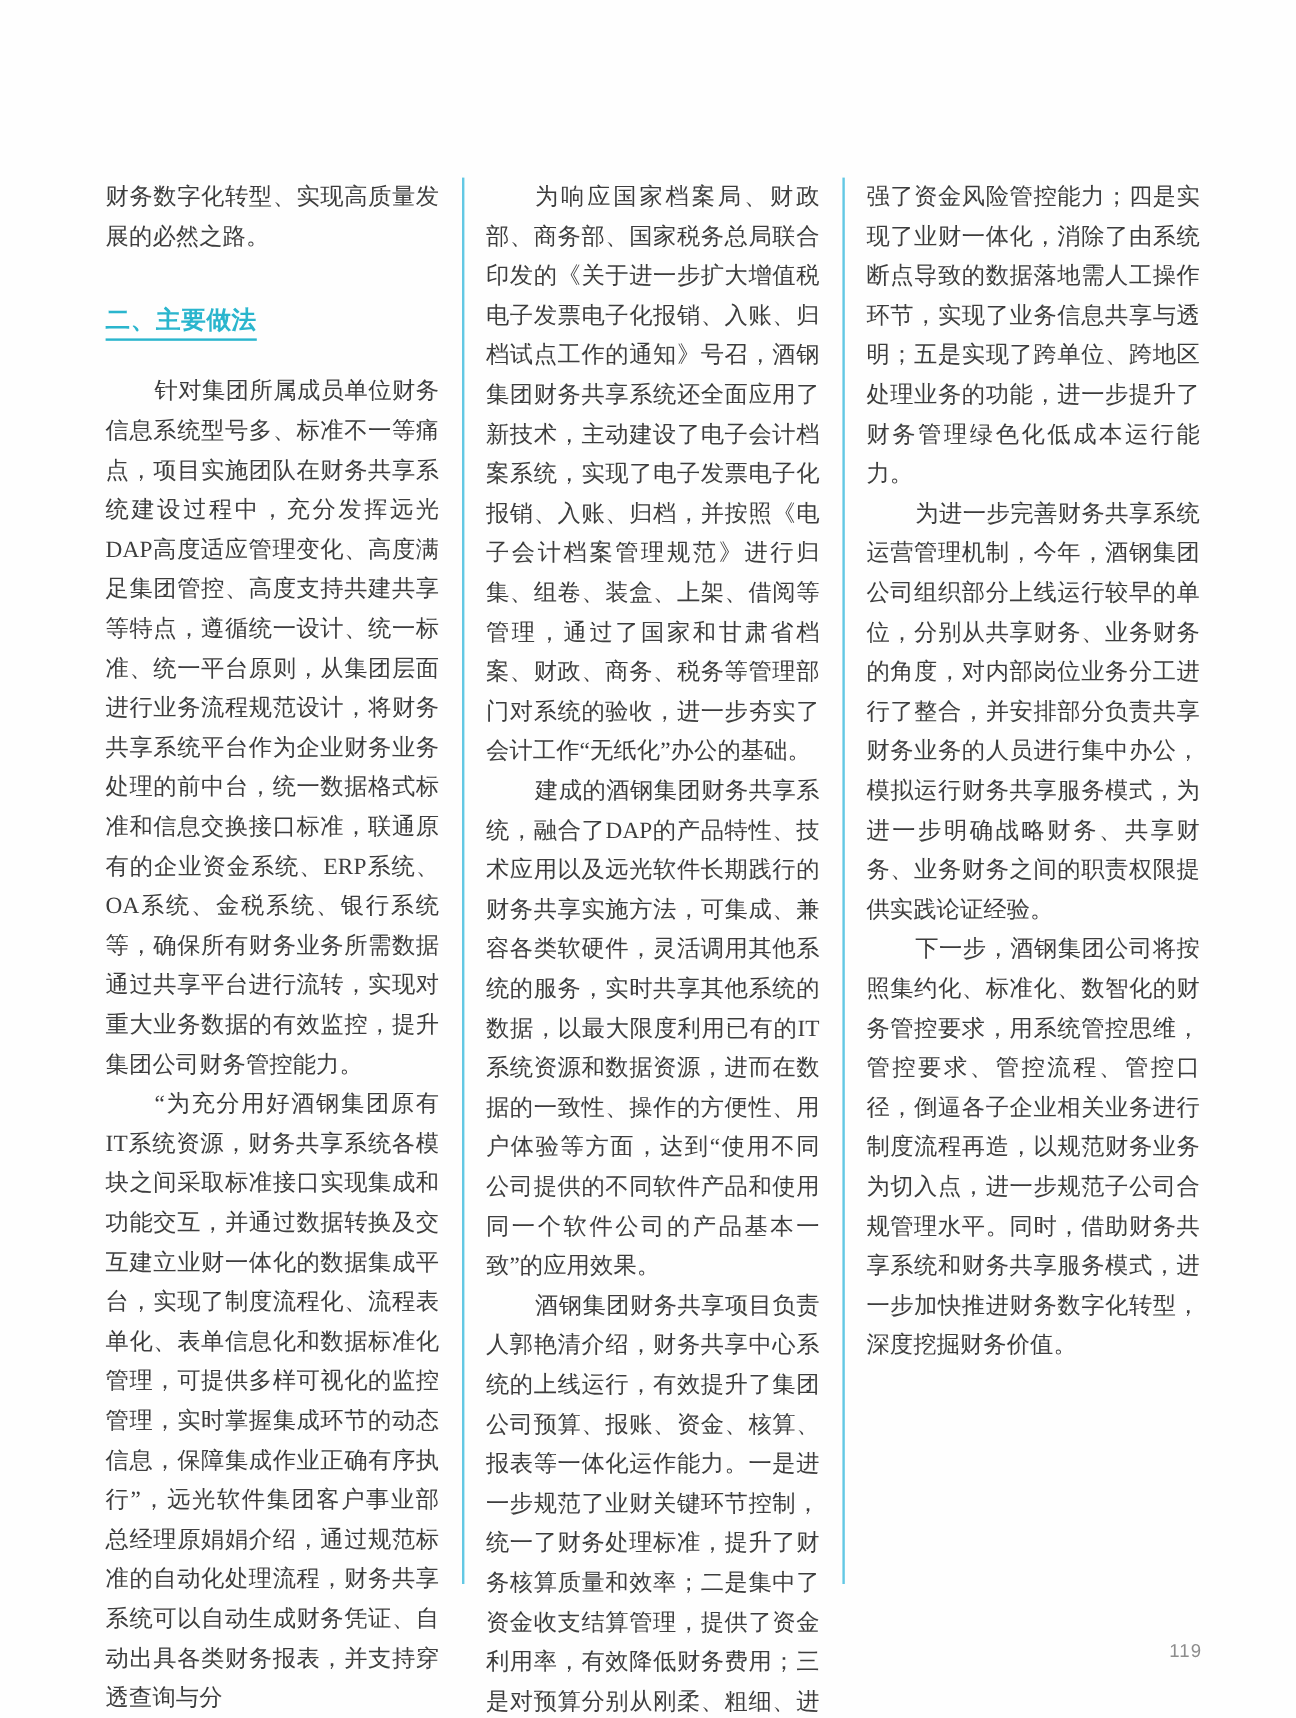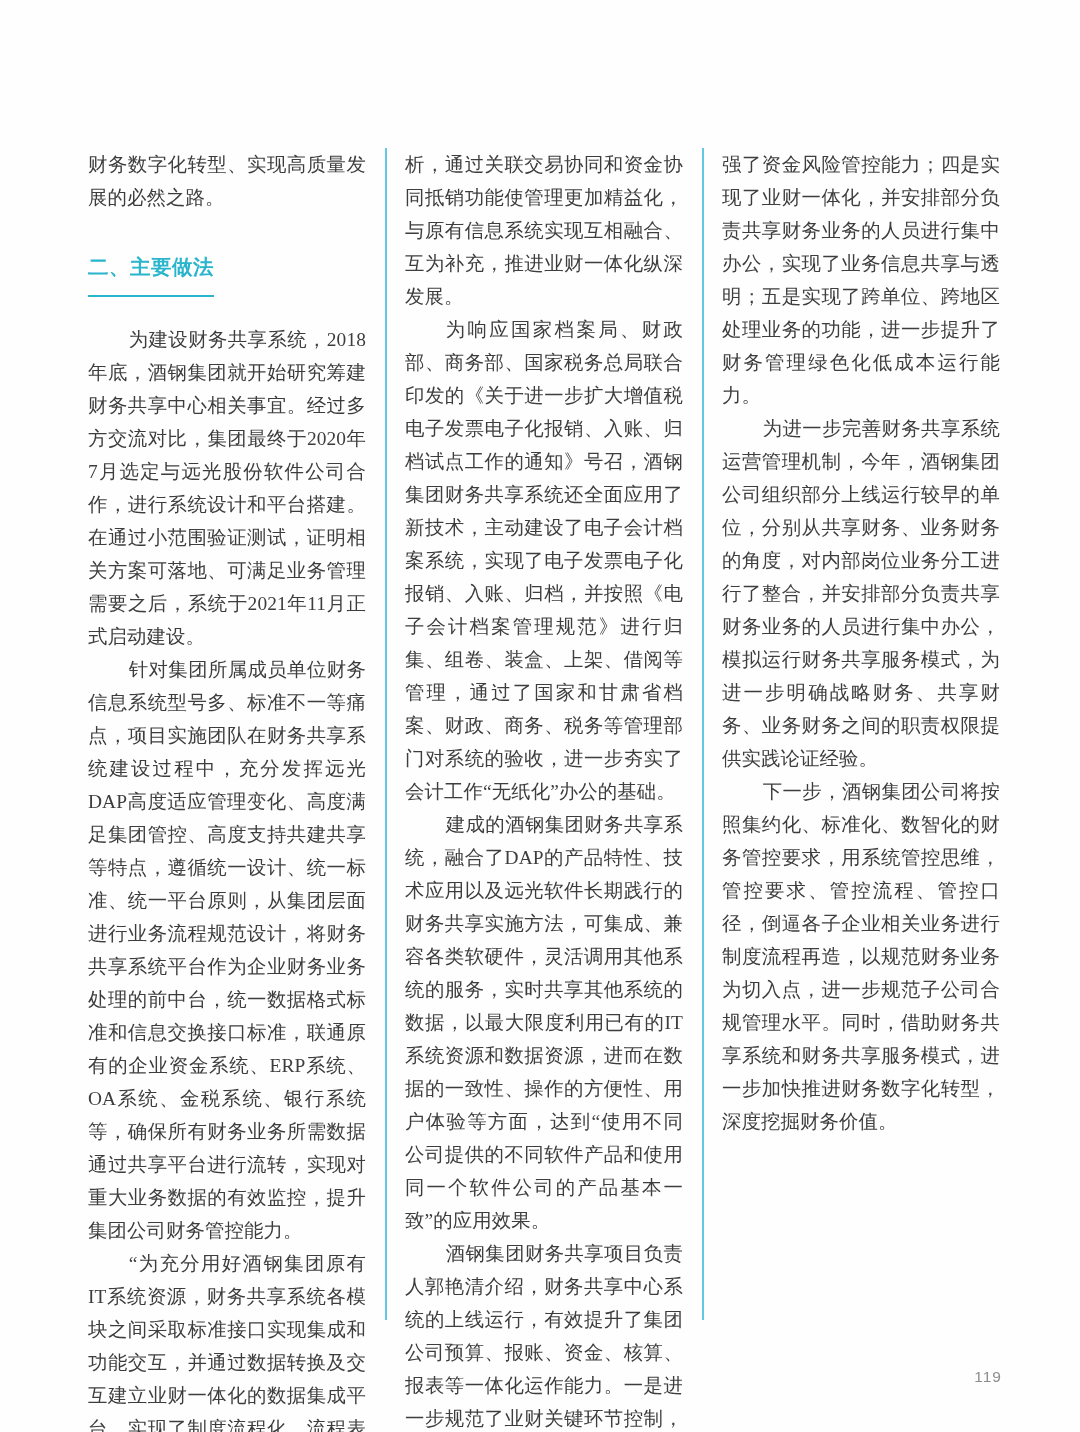--- a/index.html
+++ b/index.html
@@ -69,21 +69,21 @@
 
   h2.section {
     margin: 0;
     font-size: 20.5px;
     line-height: 30px;
     font-weight: bold;
     color: #2ab5cd;
     letter-spacing: 0.5px;
     display: inline-block;
     border-bottom: 2px solid #2ab5cd;
-    padding-bottom: 13px;
+    padding-bottom: 0;
     font-family: "Liberation Sans", sans-serif;
   }
   .section-wrap {
     margin: 26px 0 26px 0;
   }
   .section-wrap.first { margin-top: 38px; }
 
   .folio {
     position: absolute;
     right: 78px;
@@ -105,42 +105,40 @@
     <div class="col-rule r2"></div>
 
     <div class="col">
 
       <p class="body">财务数字化转型、实现高质量发展的必然之路。</p>
 
       <div class="section-wrap first">
         <h2 class="section">二、主要做法</h2>
       </div>
 
-      <p class="body indent">为建设财务共享系统，2018年底，酒钢集团就开始研究筹建财务共享中心相关事宜。经过多方交流对比，集团最终于2020年7月选定与远光股份软件公司合作，进行系统设计和平台搭建。在通过小范围验证测试，证明相关方案可落地、可满足业务管理需要之后，系统于2021年11月正式启动建设。</p>
 
       <p class="body indent">针对集团所属成员单位财务信息系统型号多、标准不一等痛点，项目实施团队在财务共享系统建设过程中，充分发挥远光DAP高度适应管理变化、高度满足集团管控、高度支持共建共享等特点，遵循统一设计、统一标准、统一平台原则，从集团层面进行业务流程规范设计，将财务共享系统平台作为企业财务业务处理的前中台，统一数据格式标准和信息交换接口标准，联通原有的企业资金系统、ERP系统、OA系统、金税系统、银行系统等，确保所有财务业务所需数据通过共享平台进行流转，实现对重大业务数据的有效监控，提升集团公司财务管控能力。</p>
 
       <p class="body indent">“为充分用好酒钢集团原有IT系统资源，财务共享系统各模块之间采取标准接口实现集成和功能交互，并通过数据转换及交互建立业财一体化的数据集成平台，实现了制度流程化、流程表单化、表单信息化和数据标准化管理，可提供多样可视化的监控管理，实时掌握集成环节的动态信息，保障集成作业正确有序执行”，远光软件集团客户事业部总经理原娟娟介绍，通过规范标准的自动化处理流程，财务共享系统可以自动生成财务凭证、自动出具各类财务报表，并支持穿透查询与分</p>
     </div>
 
     <div class="col">
 
-      <p class="body">析，通过关联交易协同和资金协同抵销功能使管理更加精益化，与原有信息系统实现互相融合、互为补充，推进业财一体化纵深发展。</p>
 
       <p class="body indent">为响应国家档案局、财政部、商务部、国家税务总局联合印发的《关于进一步扩大增值税电子发票电子化报销、入账、归档试点工作的通知》号召，酒钢集团财务共享系统还全面应用了新技术，主动建设了电子会计档案系统，实现了电子发票电子化报销、入账、归档，并按照《电子会计档案管理规范》进行归集、组卷、装盒、上架、借阅等管理，通过了国家和甘肃省档案、财政、商务、税务等管理部门对系统的验收，进一步夯实了会计工作“无纸化”办公的基础。</p>
 
 
       <p class="body indent">建成的酒钢集团财务共享系统，融合了DAP的产品特性、技术应用以及远光软件长期践行的财务共享实施方法，可集成、兼容各类软硬件，灵活调用其他系统的服务，实时共享其他系统的数据，以最大限度利用已有的IT系统资源和数据资源，进而在数据的一致性、操作的方便性、用户体验等方面，达到“使用不同公司提供的不同软件产品和使用同一个软件公司的产品基本一致”的应用效果。</p>
 
       <p class="body indent">酒钢集团财务共享项目负责人郭艳清介绍，财务共享中心系统的上线运行，有效提升了集团公司预算、报账、资金、核算、报表等一体化运作能力。一是进一步规范了业财关键环节控制，统一了财务处理标准，提升了财务核算质量和效率；二是集中了资金收支结算管理，提供了资金利用率，有效降低财务费用；三是对预算分别从刚柔、粗细、进度比例等方面进行自动控制，增</p>
     </div>
 
     <div class="col">
 
-      <p class="body">强了资金风险管控能力；四是实现了业财一体化，并安排部分负责共享财务业务的人员进行集中办公，实现了业务信息共享与透明；五是实现了跨单位、跨地区处理业务的功能，进一步提升了财务管理绿色化低成本运行能力。</p>
+      <p class="body">强了资金风险管控能力；四是实现了业财一体化，消除了由系统断点导致的数据落地需人工操作环节，实现了业务信息共享与透明；五是实现了跨单位、跨地区处理业务的功能，进一步提升了财务管理绿色化低成本运行能力。</p>
 
 
 
       <p class="body indent">为进一步完善财务共享系统运营管理机制，今年，酒钢集团公司组织部分上线运行较早的单位，分别从共享财务、业务财务的角度，对内部岗位业务分工进行了整合，并安排部分负责共享财务业务的人员进行集中办公，模拟运行财务共享服务模式，为进一步明确战略财务、共享财务、业务财务之间的职责权限提供实践论证经验。</p>
 
       <p class="body indent">
         <span>下一步，酒钢集团公司将按照集约化、标准化、数智化的财务管控要求，用系统管控思维，管控要求、管控流程、管控口径，倒逼各子企业相关业务进行制度流程再造，以规范财务业务为切入点，进一步规范子公司合规管理水平。同时，借助财务共享系统和财务共享服务模式，进一步加快推进财务数字化转型，深度挖掘财务价值。</span>
       </p>
 
     </div>

